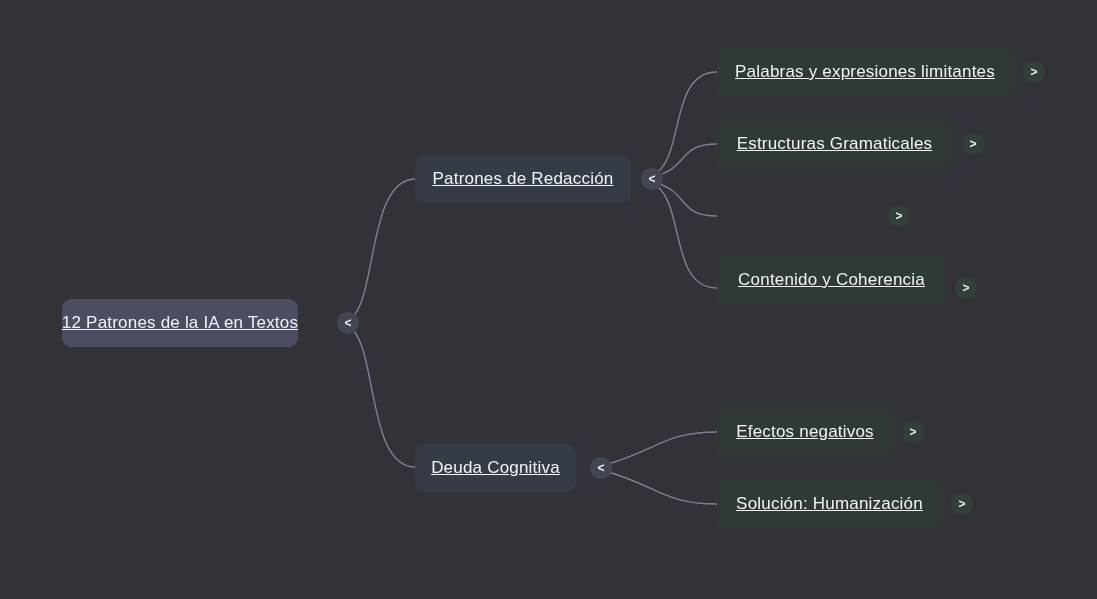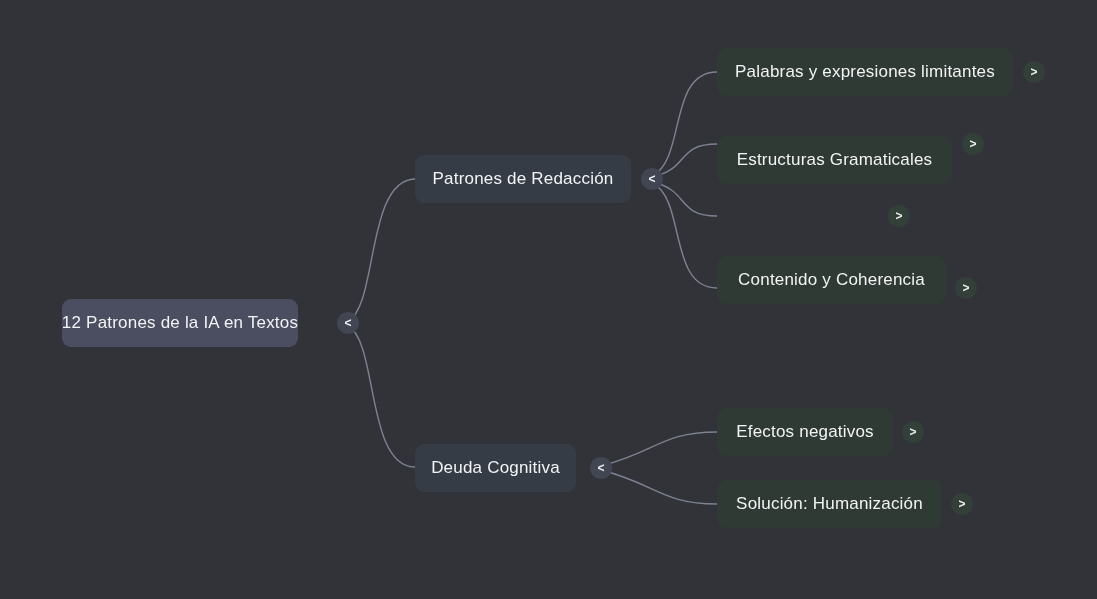--- a/index.html
+++ b/index.html
@@ -7,20 +7,21 @@
     position:relative;width:1097px;height:599px;overflow:hidden;
     background:#313338;font-family:"Liberation Sans",sans-serif;
   }
   .edges{position:absolute;left:0;top:0;width:1097px;height:599px;}
   .edges path{fill:none;stroke:#8a90a2;stroke-width:1.4;opacity:.85;}
   .node{
     position:absolute;height:48px;border-radius:9px;box-sizing:border-box;
     display:flex;align-items:center;justify-content:center;padding:0 16px;
     white-space:nowrap;color:#f2f3f5;font-size:17px;cursor:pointer;
     letter-spacing:.2px;
+    text-decoration:underline;
   }
   .node-root{background:#4b4e61;}
   .node-branch{background:#363c46;}
   .node-leaf{background:#2e3a33;}
   .toggle{
     position:absolute;width:22px;height:22px;border-radius:50%;
     display:flex;align-items:center;justify-content:center;
     font-size:12px;font-weight:bold;color:#edeff3;cursor:pointer;
     line-height:1;user-select:none;
   }
@@ -56,21 +57,21 @@
   <div class="node node-branch" style="left:415px;top:444px;width:161px">
     <span>Deuda Cognitiva</span>
   </div>
   <div class="toggle toggle-slate" style="left:590px;top:457px">&lt;</div>
 
   <div class="node node-leaf" style="left:717px;top:48px;width:296px">
     <span>Palabras y expresiones limitantes</span>
   </div>
   <div class="toggle toggle-green" style="left:1023px;top:61px">&gt;</div>
 
-  <div class="node node-leaf" style="left:717px;top:136px;width:235px">
+  <div class="node node-leaf" style="left:717px;top:120px;width:235px">
     <span>Estructuras Gramaticales</span>
   </div>
   <div class="toggle toggle-green" style="left:962px;top:133px">&gt;</div>
 
   <div class="toggle toggle-green" style="left:888px;top:205px">&gt;</div>
 
   <div class="node node-leaf" style="left:717px;top:256px;width:229px">
     <span>Contenido y Coherencia</span>
   </div>
   <div class="toggle toggle-green" style="left:955px;top:277px">&gt;</div>

